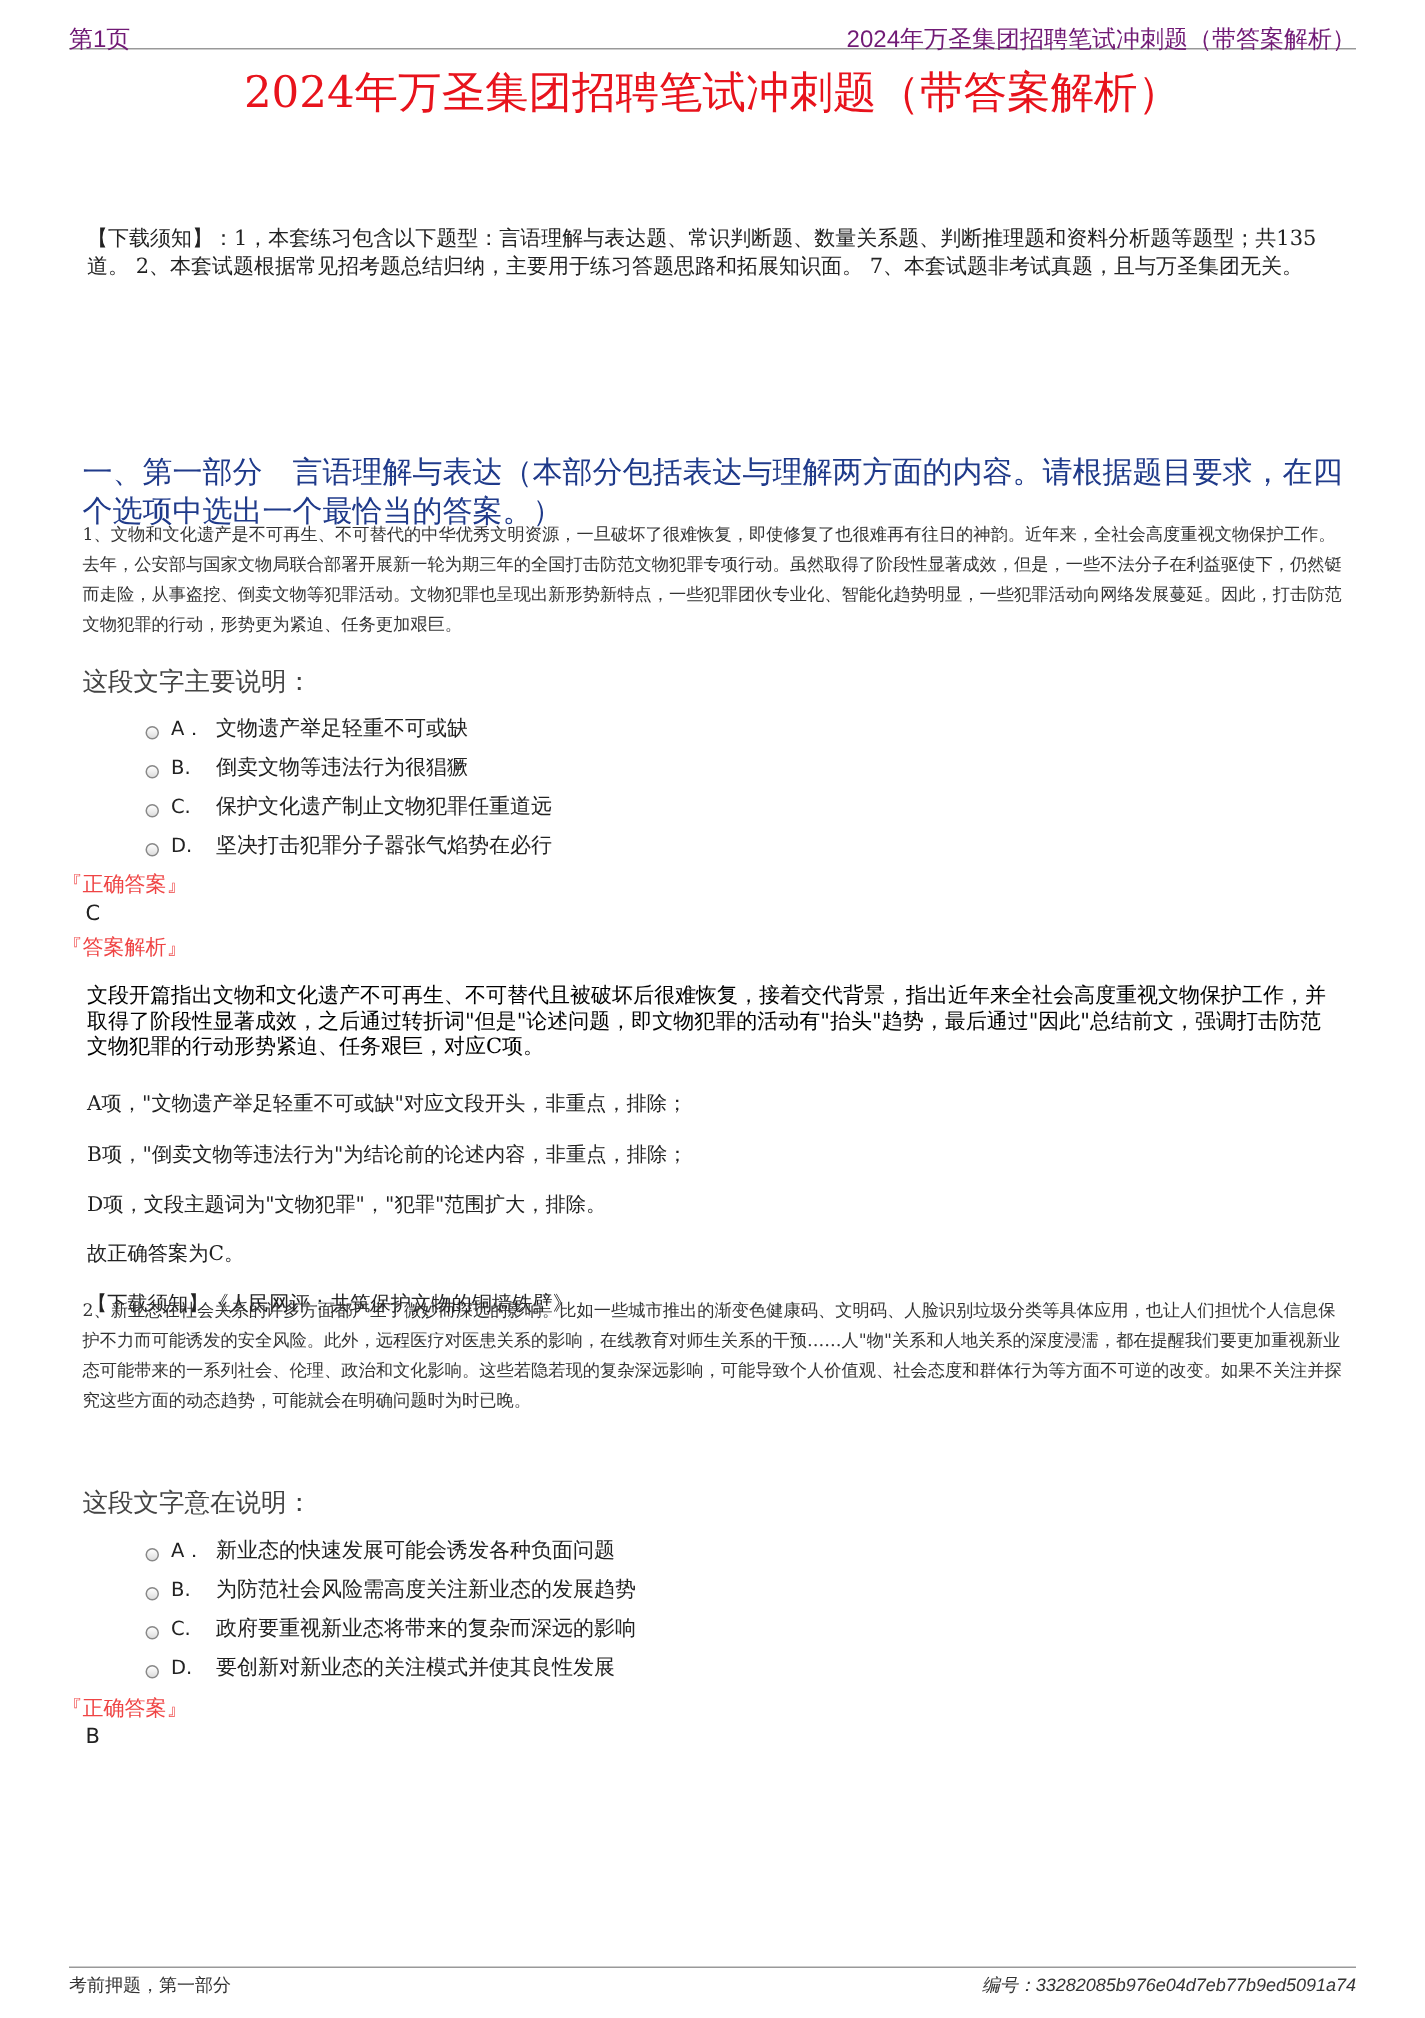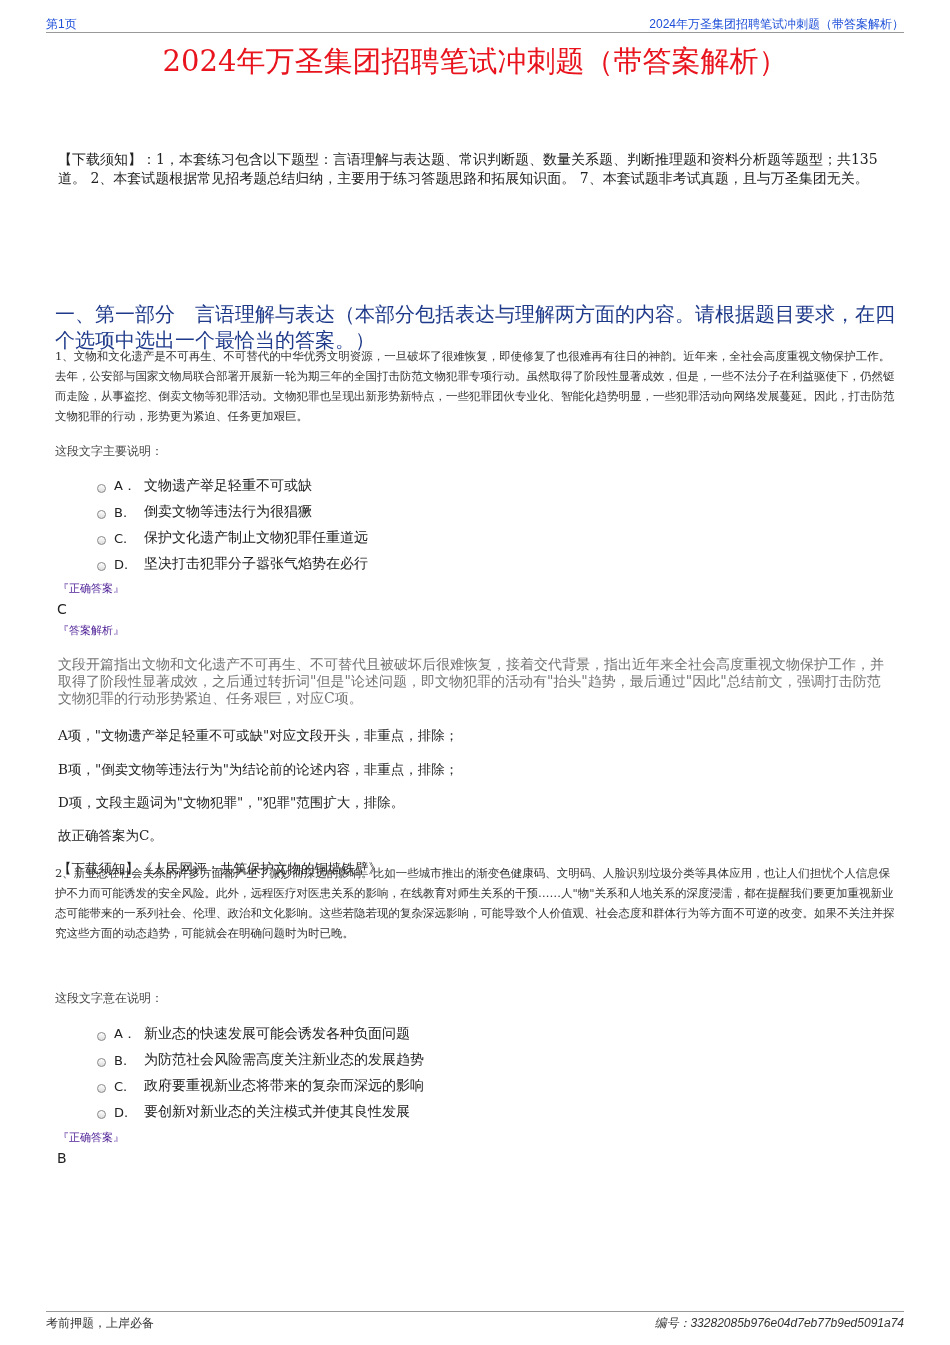--- a/index.html
+++ b/index.html
@@ -1,31 +1,31 @@
 <!DOCTYPE html>
 <html><head>
   <meta charset="utf-8">
   <style>
     html, body { margin: 0; padding: 0; background: #ffffff; }
     body { width: 950px; height: 1345px; position: relative; overflow: hidden; color: #222; font-family: "DejaVu Serif", "Liberation Serif", serif; }
-    .header { position: absolute; left: 46px; right: 46px; top: 14px; height: 18px; border-bottom: 1px solid #999; font-size: 12px; font-family: "Liberation Sans", "DejaVu Sans", sans-serif; color: #1d4ed8; }
+    .header { position: absolute; left: 46px; right: 46px; top: 14px; height: 18px; border-bottom: 1px solid #999; font-size: 16px; font-family: "Liberation Sans", "DejaVu Sans", sans-serif; color: #701a75; }
     .header .left { position: absolute; left: 0; top: 2px; }
     .header .right { position: absolute; right: 0; top: 2px; }
     .doc-title { position: absolute; left: 0; right: 0; top: 42px; text-align: center; color: #e8131c; font-size: 29px; letter-spacing: 0px; font-family: "DejaVu Serif", "Liberation Serif", serif; }
     .notice { position: absolute; left: 58px; width: 840px; top: 150px; font-size: 14px; line-height: 19px; }
     .section-title { position: absolute; left: 55px; width: 850px; top: 277px; font-size: 20px; line-height: 26px; color: #1f3a8a; margin-top: 24px; }
     .para { position: absolute; left: 55px; width: 843px; font-size: 11.5px; line-height: 20px; color: #333; }
-    .prompt { position: absolute; left: 55px; font-size: 12px; color: #444; }
+    .prompt { position: absolute; left: 55px; font-size: 17px; color: #444; }
     .options { position: absolute; left: 97px; }
     .option { display: flex; align-items: center; height: 26px; font-size: 14px; color: #222; }
     .radio { width: 9px; height: 9px; border: 1px solid #888; border-radius: 50%; margin-right: 8px; margin-top: 4px; background: linear-gradient(#fff, #ddd); box-sizing: border-box; }
     .opt-letter { font-family: "DejaVu Sans", sans-serif; width: 30px; font-size: 13px; }
-    .label { position: absolute; left: 58px; font-size: 11px; color: #4c1d95; }
+    .label { position: absolute; left: 41px; font-size: 14px; color: #ef4444; }
     .answer { position: absolute; left: 57px; font-size: 14px; font-family: "DejaVu Sans", sans-serif; }
-    .analysis { position: absolute; left: 58px; width: 835px; font-size: 14px; line-height: 17px; color: #737373; }
+    .analysis { position: absolute; left: 58px; width: 835px; font-size: 14px; line-height: 17px; color: #000000; }
     .line { position: absolute; left: 58px; font-size: 13.5px; color: #222; }
     .footer { position: absolute; left: 46px; right: 46px; top: 1311px; border-top: 1px solid #999; font-size: 12px; font-family: "Liberation Sans", "DejaVu Sans", sans-serif; color: #333; }
     .footer .left { position: absolute; left: 0; top: 3px; }
     .footer .right { position: absolute; right: 0; top: 3px; font-style: italic; }
   </style>
 </head>
 <body>
 
 <div class="header">
   <span class="left">第1页</span>
@@ -93,15 +93,15 @@
   <div class="option">
     <span class="radio"></span>
     <span class="opt-letter">D.</span>
     <span>要创新对新业态的关注模式并使其良性发展</span>
   </div>
 </div>
 <div class="label" style="top:1130px;">『正确答案』</div>
 <div class="answer" style="top:1150px;">B</div>
 
 <div class="footer">
-  <span class="left">考前押题，上岸必备</span>
+  <span class="left">考前押题，第一部分</span>
   <span class="right">编号：33282085b976e04d7eb77b9ed5091a74</span>
 </div>
 
 </body></html>

